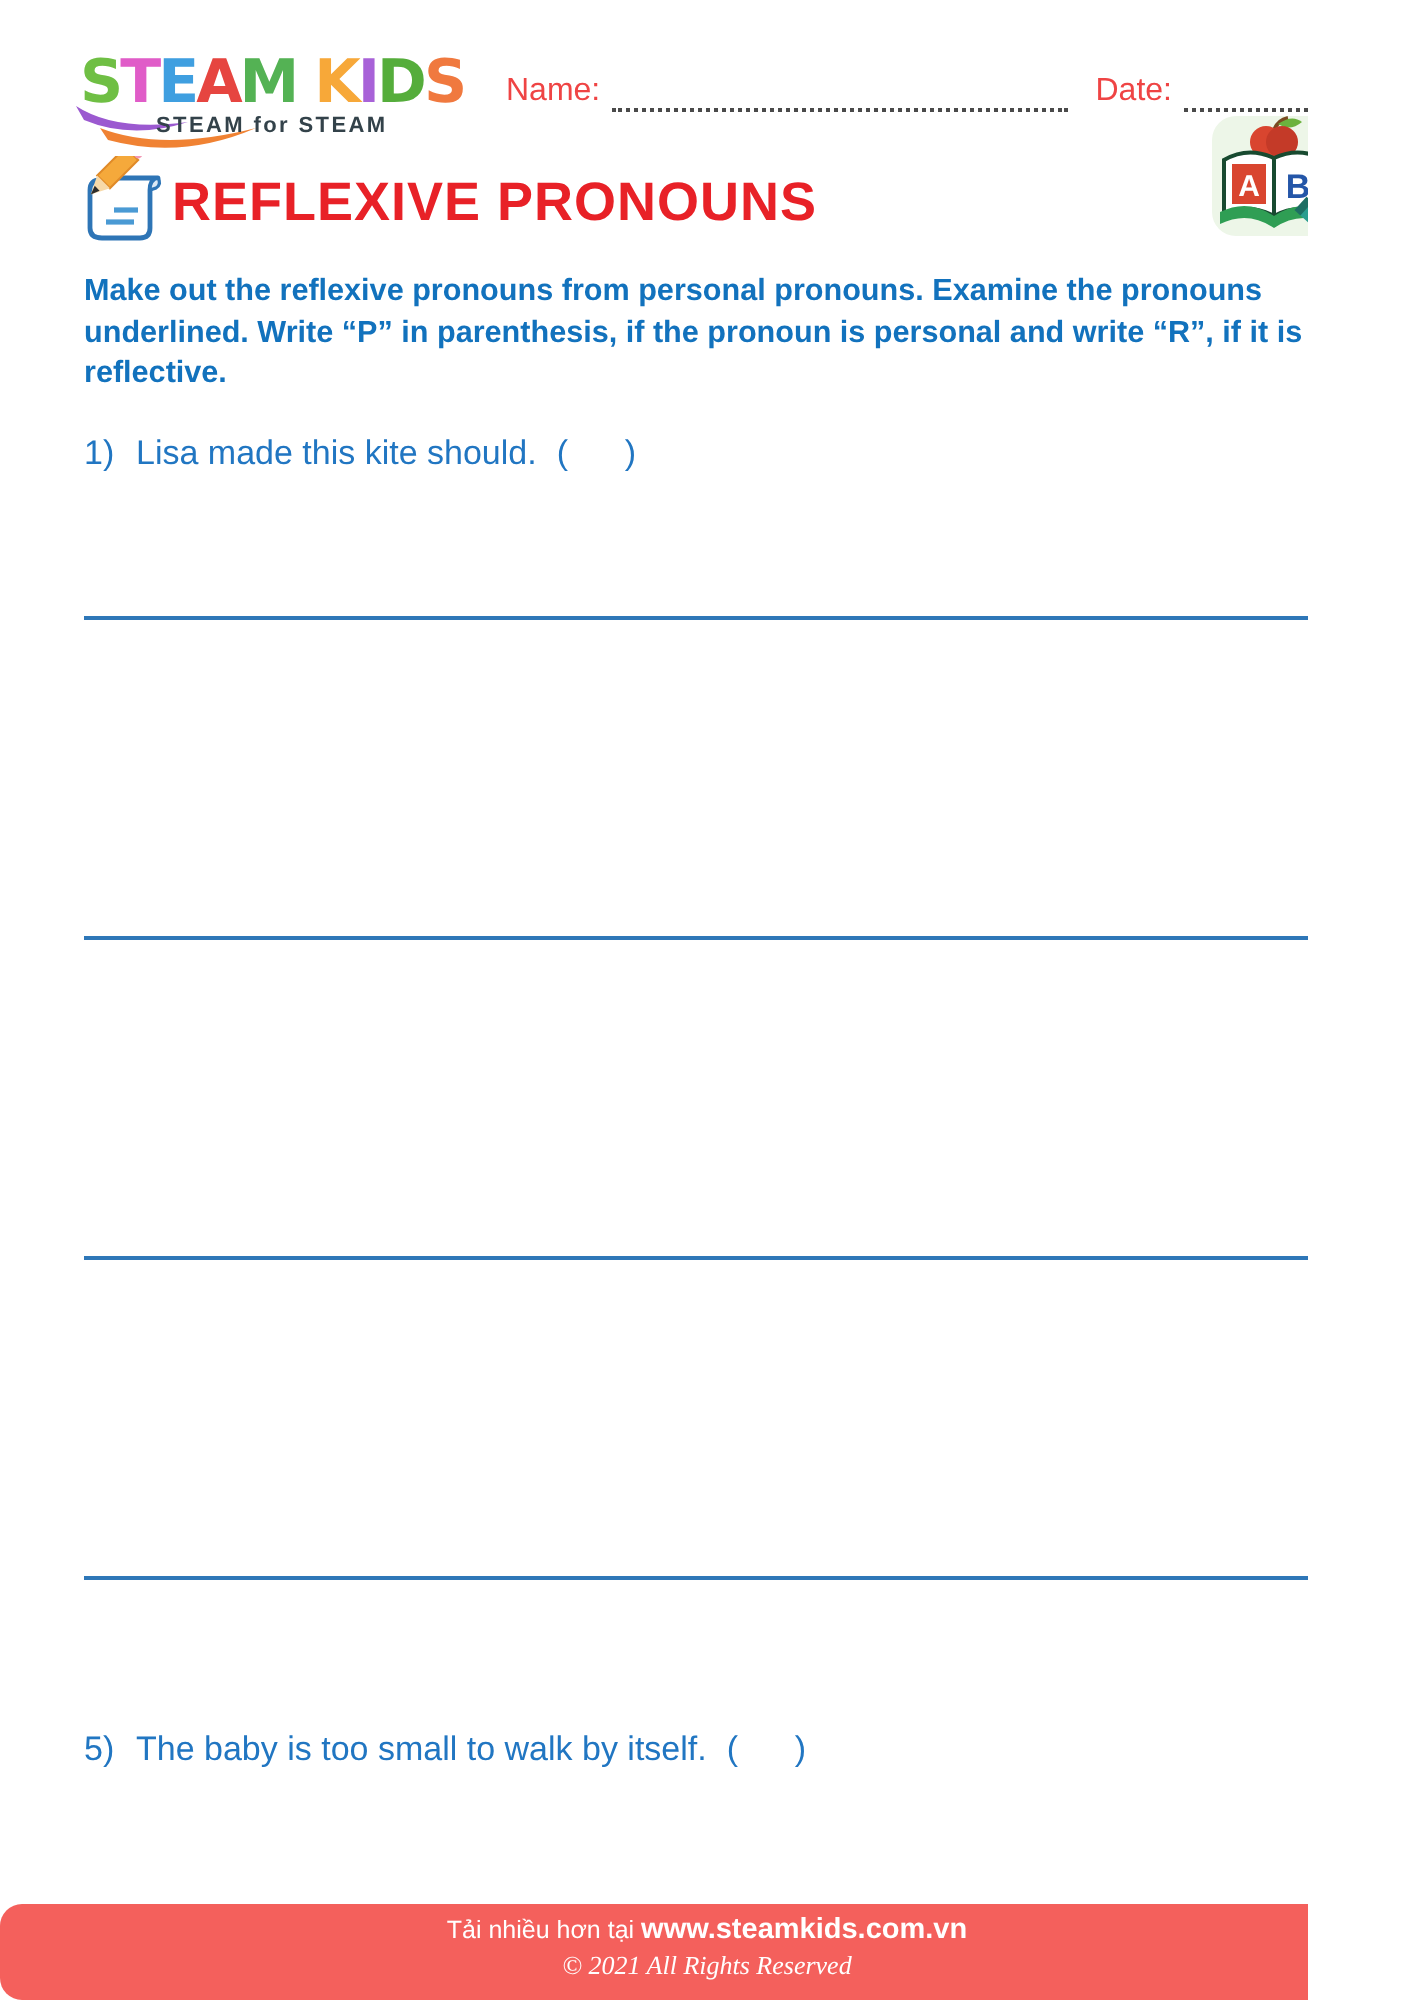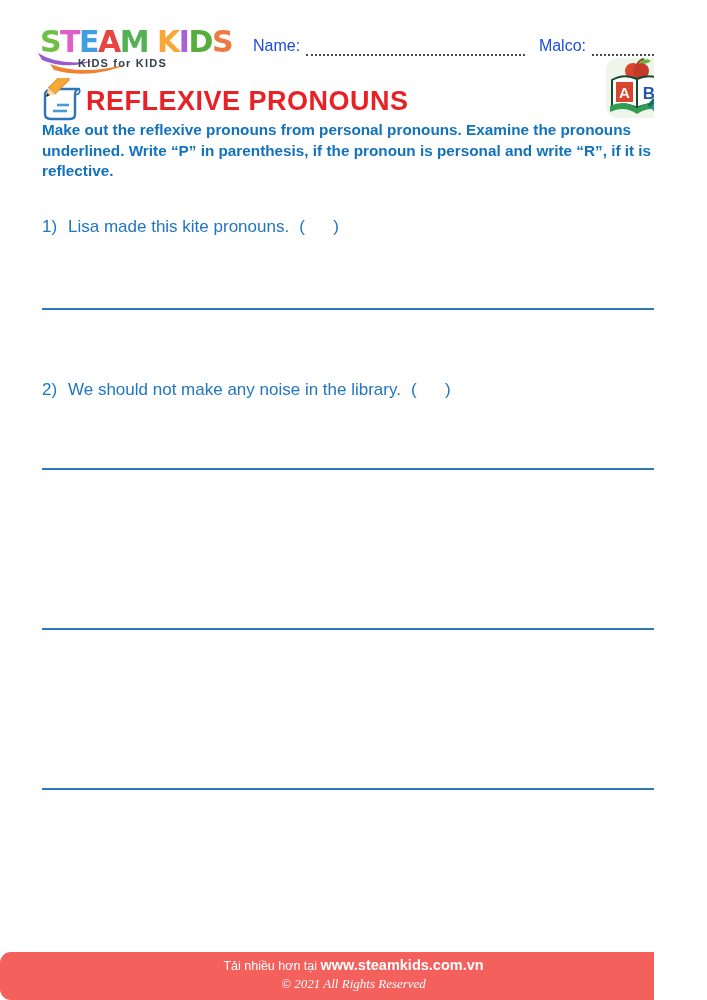--- a/index.html
+++ b/index.html
@@ -17,37 +17,37 @@
 
   
   .logo-block{position:absolute;left:40px;top:26px;width:210px;height:46px;}
   .logo-wordmark{font-family:"DejaVu Sans","Liberation Sans",sans-serif;
     font-weight:bold;font-size:30px;line-height:32px;letter-spacing:-1.5px;white-space:pre;}
   .logo-swoosh{position:absolute;left:-4px;top:24px;}
   .logo-tagline{position:absolute;left:38px;top:31px;font-size:11px;font-weight:bold;
     letter-spacing:1.2px;color:var(--tagline-dark);white-space:nowrap;}
 
   .name-date-row{position:absolute;left:253px;top:36px;width:417px;display:flex;align-items:flex-end;
-    font-size:16px;color:#1d4ed8;}
+    font-size:16px;color:#ef4444;}
   .field-label{white-space:nowrap;padding-right:6px;line-height:20px;}
   .dotted-line{border-bottom:2px dotted #4a4a4a;height:16px;}
   .dots-name{flex:1 1 auto;margin-right:14px;}
   .dots-date{width:78px;}
 
   
   .abc-book{position:absolute;left:606px;top:56px;width:62px;height:64px;}
 
   
   .title-row{position:absolute;left:36px;top:78px;width:600px;height:46px;}
   .scroll-icon{position:absolute;left:0;top:0;}
   .page-title{position:absolute;left:50px;top:8px;font-size:27px;font-weight:bold;
     color:var(--title-red);letter-spacing:0.5px;white-space:nowrap;}
 
   
-  .instructions{position:absolute;left:42px;top:120px;width:628px;
+  .instructions{position:absolute;left:42px;top:136px;width:628px;
     font-size:15.3px;font-weight:bold;color:var(--instruction-blue);line-height:20.5px;}
 
   
   .question{position:absolute;left:42px;width:620px;font-size:17px;color:var(--question-blue);
     white-space:nowrap;}
   .q-number{display:inline-block;min-width:26px;}
   .q-slot{margin-left:10px;}
   .answer-line{position:absolute;left:42px;width:624px;height:0;
     border-top:2px solid var(--line-blue);}
 
@@ -65,27 +65,27 @@
 <body>
 
 <div class="page">
 
   <div class="logo-block">
     <svg class="logo-swoosh" width="110" height="26" viewBox="0 0 110 26">
       <path d="M2 3 Q22 16 58 11 Q30 20 6 10 Z" fill="#9b59d0"></path>
       <path d="M14 14 Q45 26 92 14 Q55 30 18 20 Z" fill="#f08233"></path>
     </svg>
     <div class="logo-wordmark"><span style="color: rgb(111, 191, 68);">S</span><span style="color: rgb(224, 92, 200);">T</span><span style="color: rgb(63, 159, 224);">E</span><span style="color: rgb(230, 69, 64);">A</span><span style="color: rgb(84, 178, 84);">M</span><span style="color: rgb(0, 0, 0);"> </span><span style="color: rgb(247, 168, 57);">K</span><span style="color: rgb(168, 98, 216);">I</span><span style="color: rgb(85, 173, 59);">D</span><span style="color: rgb(240, 121, 63);">S</span></div>
-    <div class="logo-tagline">KIDS for KIDS</div>
+    <div class="logo-tagline">STEAM for STEAM</div>
   </div>
 
   <div class="name-date-row">
     <span class="field-label">Name:</span>
     <span class="dotted-line dots-name"></span>
-    <span class="field-label">Malco:</span>
+    <span class="field-label">Date:</span>
     <span class="dotted-line dots-date"></span>
   </div>
 
   <svg class="abc-book" viewBox="0 0 62 64">
     <rect x="0" y="2" width="62" height="60" rx="12" fill="#edf6e8"></rect>
 
     <path d="M31 9 Q33 4 38 3" stroke="#7a4a22" stroke-width="2" fill="none"></path>
     <path d="M33 6 Q40 1 45 5 Q39 10 33 6 Z" fill="#6cb23e"></path>
     <circle cx="27" cy="15" r="8" fill="#d9452f"></circle>
     <circle cx="35" cy="15" r="8" fill="#c43a28"></circle>
@@ -119,33 +119,33 @@
         <path d="M10 12 L19 12 L14.5 21 Z" fill="#f7d9a8"></path>
         <path d="M12.8 16.5 L16.2 16.5 L14.5 21 Z" fill="#2d2d2d"></path>
       </g>
     </svg>
     <div class="page-title">REFLEXIVE PRONOUNS</div>
   </div>
 
   <div class="instructions">Make out the reflexive pronouns from personal pronouns. Examine the pronouns underlined. Write “P” in parenthesis, if the pronoun is personal and write “R”, if it is reflective.</div>
 
   <div class="question" style="top:217px">
-    <span class="q-number">1)</span><span>Lisa made this kite pronouns.</span><span class="q-slot">(&nbsp;&nbsp;&nbsp;&nbsp;&nbsp;&nbsp;)</span>
+    <span class="q-number">1)</span><span>Lisa made this kite should.</span><span class="q-slot">(&nbsp;&nbsp;&nbsp;&nbsp;&nbsp;&nbsp;)</span>
   </div>
   <div class="answer-line" style="top:308px"></div>
 
-  <div class="question" style="top:380px">
-    <span class="q-number">2)</span><span>We should not make any noise in the library.</span><span class="q-slot">(&nbsp;&nbsp;&nbsp;&nbsp;&nbsp;&nbsp;)</span>
-  </div>
   <div class="answer-line" style="top:468px"></div>
 
   <div class="answer-line" style="top:628px"></div>
 
   <div class="answer-line" style="top:788px"></div>
 
+  <div class="question" style="top:865px">
+    <span class="q-number">5)</span><span>The baby is too small to walk by itself.</span><span class="q-slot">(&nbsp;&nbsp;&nbsp;&nbsp;&nbsp;&nbsp;)</span>
+  </div>
 
   <div class="footer">
     <div class="scallops"></div>
     <div class="f-line1">
       <span>Tải nhiều hơn tại</span>
       <span class="f-url">www.steamkids.com.vn</span>
     </div>
     <div class="f-line2">© 2021 All Rights Reserved</div>
   </div>
 

